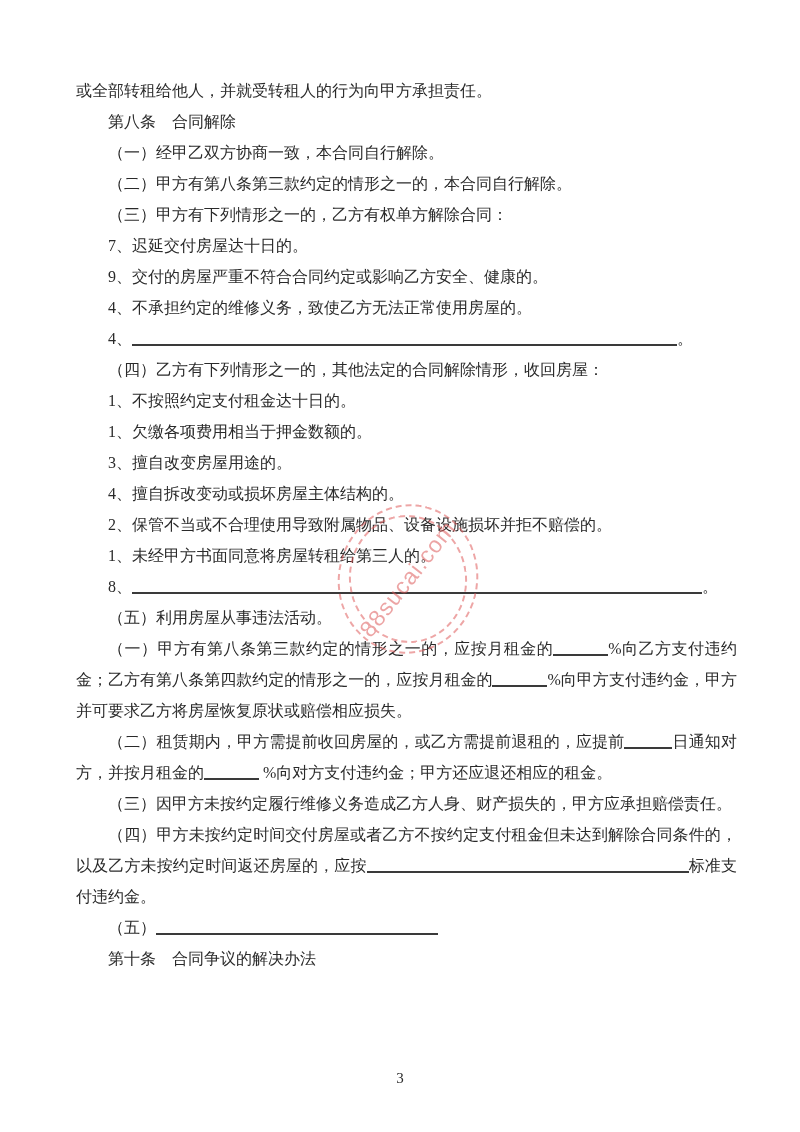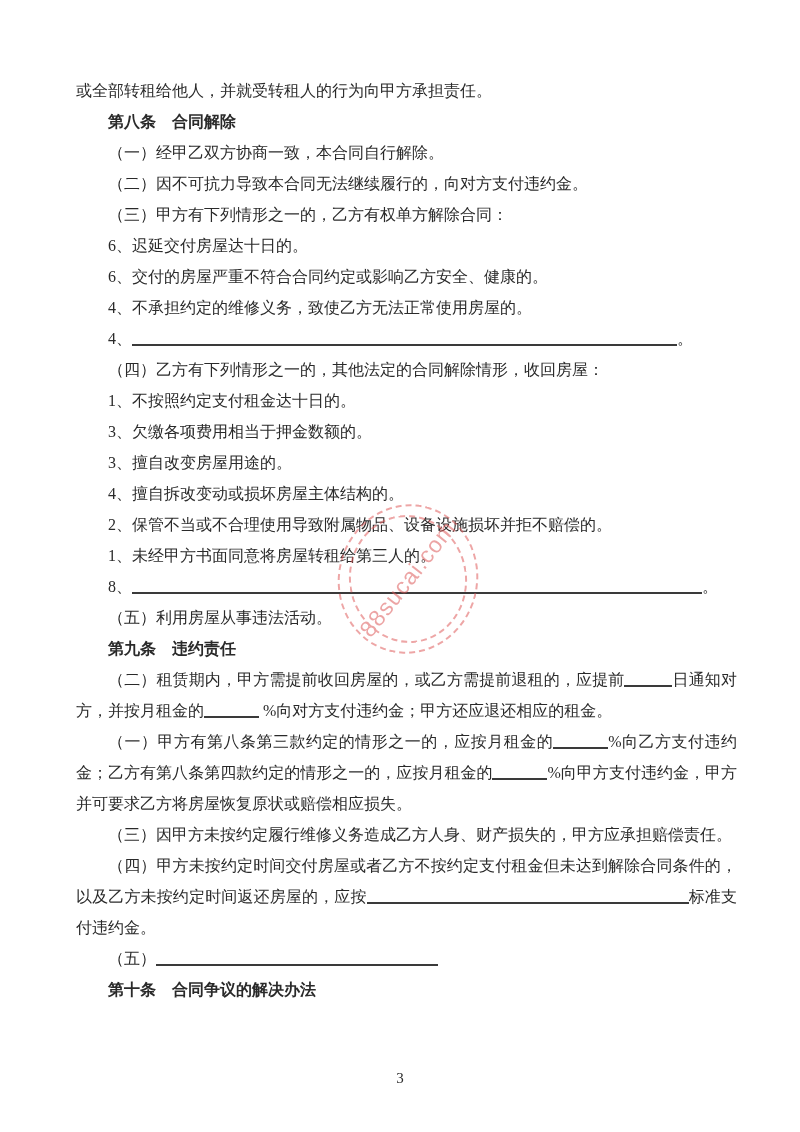--- a/index.html
+++ b/index.html
@@ -18,21 +18,21 @@
     position: absolute;
     left: 76px;
     top: 63px;
     width: 661px;
     font-size: 16px;
     line-height: 31px;
     text-align: justify;
   }
   p.para { text-indent: 2em; }
   p.para.no-indent { text-indent: 0; }
-  p.heading { font-weight: bold; }
+  p.heading { font-weight: normal; }
   .blank {
     display: inline-block;
     height: 14px;
     border-bottom: 2px solid #3a3a3a;
     transform: translateY(2px);
   }
   .watermark {
     position: absolute;
     left: 338px;
     top: 492px;
@@ -71,38 +71,37 @@
 </style>
 </head>
 <body>
 
 <div class="page">
 
   <div class="content" id="doc">
       <p class="para body no-indent"><span>或全部转租给他人，并就受转租人的行为向甲方承担责任。</span></p>
       <p class="para heading"><span>第八条　合同解除</span></p>
       <p class="para body"><span>（一）经甲乙双方协商一致，本合同自行解除。</span></p>
-      <p class="para body"><span>（二）因不可抗力导致本合同无法继续履行的，向对方支付违约金。</span></p>
+      <p class="para body"><span>（二）甲方有第八条第三款约定的情形之一的，本合同自行解除。</span></p>
       <p class="para body"><span>（三）甲方有下列情形之一的，乙方有权单方解除合同：</span></p>
-      <p class="para body"><span>6、迟延交付房屋达十日的。</span></p>
-      <p class="para body"><span>6、交付的房屋严重不符合合同约定或影响乙方安全、健康的。</span></p>
+      <p class="para body"><span>7、迟延交付房屋达十日的。</span></p>
+      <p class="para body"><span>9、交付的房屋严重不符合合同约定或影响乙方安全、健康的。</span></p>
       <p class="para body"><span>4、不承担约定的维修义务，致使乙方无法正常使用房屋的。</span></p>
       <p class="para body"><span>4、</span><span class="blank" style="width: 545px;"></span><span>。</span></p>
       <p class="para body"><span>（四）乙方有下列情形之一的，其他法定的合同解除情形，收回房屋：</span></p>
       <p class="para body"><span>1、不按照约定支付租金达十日的。</span></p>
-      <p class="para body"><span>3、欠缴各项费用相当于押金数额的。</span></p>
+      <p class="para body"><span>1、欠缴各项费用相当于押金数额的。</span></p>
       <p class="para body"><span>3、擅自改变房屋用途的。</span></p>
       <p class="para body"><span>4、擅自拆改变动或损坏房屋主体结构的。</span></p>
       <p class="para body"><span>2、保管不当或不合理使用导致附属物品、设备设施损坏并拒不赔偿的。</span></p>
       <p class="para body"><span>1、未经甲方书面同意将房屋转租给第三人的。</span></p>
       <p class="para body"><span>8、</span><span class="blank" style="width: 570px;"></span><span>。</span></p>
       <p class="para body"><span>（五）利用房屋从事违法活动。</span></p>
-      <p class="para heading"><span>第九条　违约责任</span></p>
+      <p class="para body"><span>（一）甲方有第八条第三款约定的情形之一的，应按月租金的</span><span class="blank" style="width: 55px;"></span><span>%向乙方支付违约金；乙方有第八条第四款约定的情形之一的，应按月租金的</span><span class="blank" style="width: 55px;"></span><span>%向甲方支付违约金，甲方并可要求乙方将房屋恢复原状或赔偿相应损失。</span></p>
       <p class="para body"><span>（二）租赁期内，甲方需提前收回房屋的，或乙方需提前退租的，应提前</span><span class="blank" style="width: 48px;"></span><span>日通知对方，并按月租金的</span><span class="blank" style="width: 55px;"></span><span> %向对方支付违约金；甲方还应退还相应的租金。</span></p>
-      <p class="para body"><span>（一）甲方有第八条第三款约定的情形之一的，应按月租金的</span><span class="blank" style="width: 55px;"></span><span>%向乙方支付违约金；乙方有第八条第四款约定的情形之一的，应按月租金的</span><span class="blank" style="width: 55px;"></span><span>%向甲方支付违约金，甲方并可要求乙方将房屋恢复原状或赔偿相应损失。</span></p>
       <p class="para body"><span>（三）因甲方未按约定履行维修义务造成乙方人身、财产损失的，甲方应承担赔偿责任。</span></p>
       <p class="para body"><span>（四）甲方未按约定时间交付房屋或者乙方不按约定支付租金但未达到解除合同条件的，以及乙方未按约定时间返还房屋的，应按</span><span class="blank" style="width: 322px;"></span><span>标准支付违约金。</span></p>
       <p class="para body"><span>（五）</span><span class="blank" style="width: 282px;"></span></p>
       <p class="para heading"><span>第十条　合同争议的解决办法</span></p>
     </div>
 
   <div class="watermark" aria-hidden="true">
     <div class="wm-ring outer"></div>
     <div class="wm-ring inner"></div>
     <div class="wm-text">88sucai.com</div>

